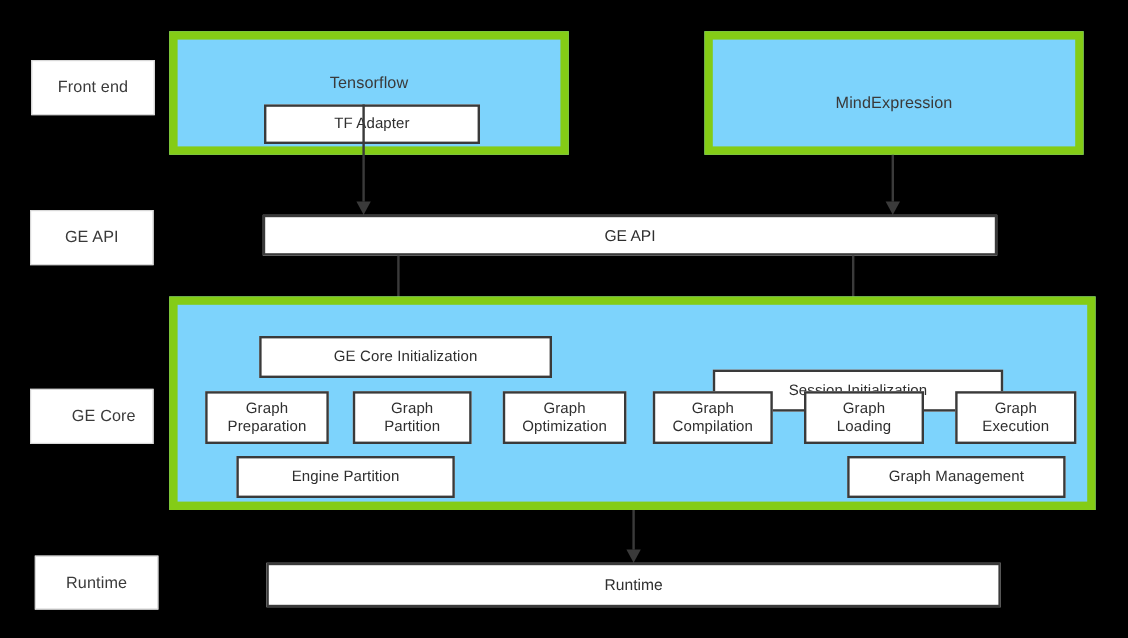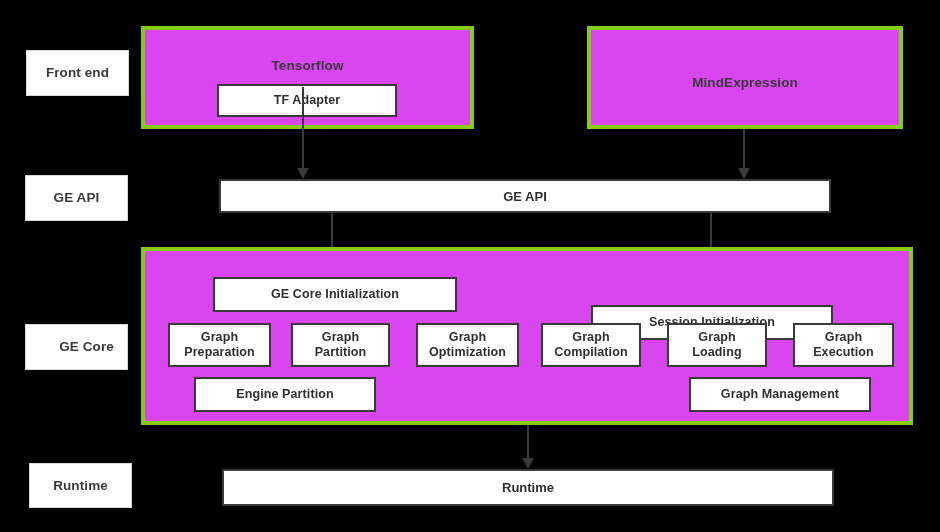--- a/index.html
+++ b/index.html
@@ -7,43 +7,42 @@
     padding: 0;
     background: #000000;
   }
   #canvas {
     position: relative;
     width: 940px;
     height: 532px;
     background: #000000;
     font-family: "Liberation Sans", sans-serif;
     overflow: hidden;
-    font-weight: bold;
   }
   .box {
     position: absolute;
     box-sizing: border-box;
     background: #ffffff;
     border: 2px solid #3a3a3a;
     color: #3a3a3a;
     display: flex;
     align-items: center;
     justify-content: center;
     text-align: center;
     line-height: 1.18;
     font-size: 13px;
     letter-spacing: 0.1px;
   }
   .label-box {
     border: 1px solid #d8d8d8;
     font-size: 13.5px;
   }
   .panel {
-    background: #d946ef;
-    border: 4px solid #84cc16;
+    background: #7dd3fc;
+    border: 7px solid #84cc16;
     align-items: flex-start;
     justify-content: center;
   }
   .panel-title {
     position: absolute;
     top: 28px;
     left: 0;
     right: 0;
     text-align: center;
     font-size: 13.5px;
@@ -191,21 +190,21 @@
     <div class="inner" style="left:648px; top:72px; width:101px; height:44px;">
       <span>Graph
 Execution</span>
     </div>
 
     <div class="inner" style="left:49px; top:126px; width:182px; height:35px;">
       <span>Engine Partition</span>
     </div>
 
 
-    <div class="inner" style="left:544px; top:126px; width:182px; height:35px;">
+    <div class="inner" style="left:558px; top:126px; width:182px; height:35px;">
       <span>Graph Management</span>
     </div>
   </div>
 
   <div class="arrow" style="left:528px; top:425px; height:44px;">
     <div class="stem" style="height:33px;"></div>
     <div class="head" style="top:33px;"></div>
   </div>
 
   <div class="bar" style="left:222px; top:469px; width:612px; height:37px;">

